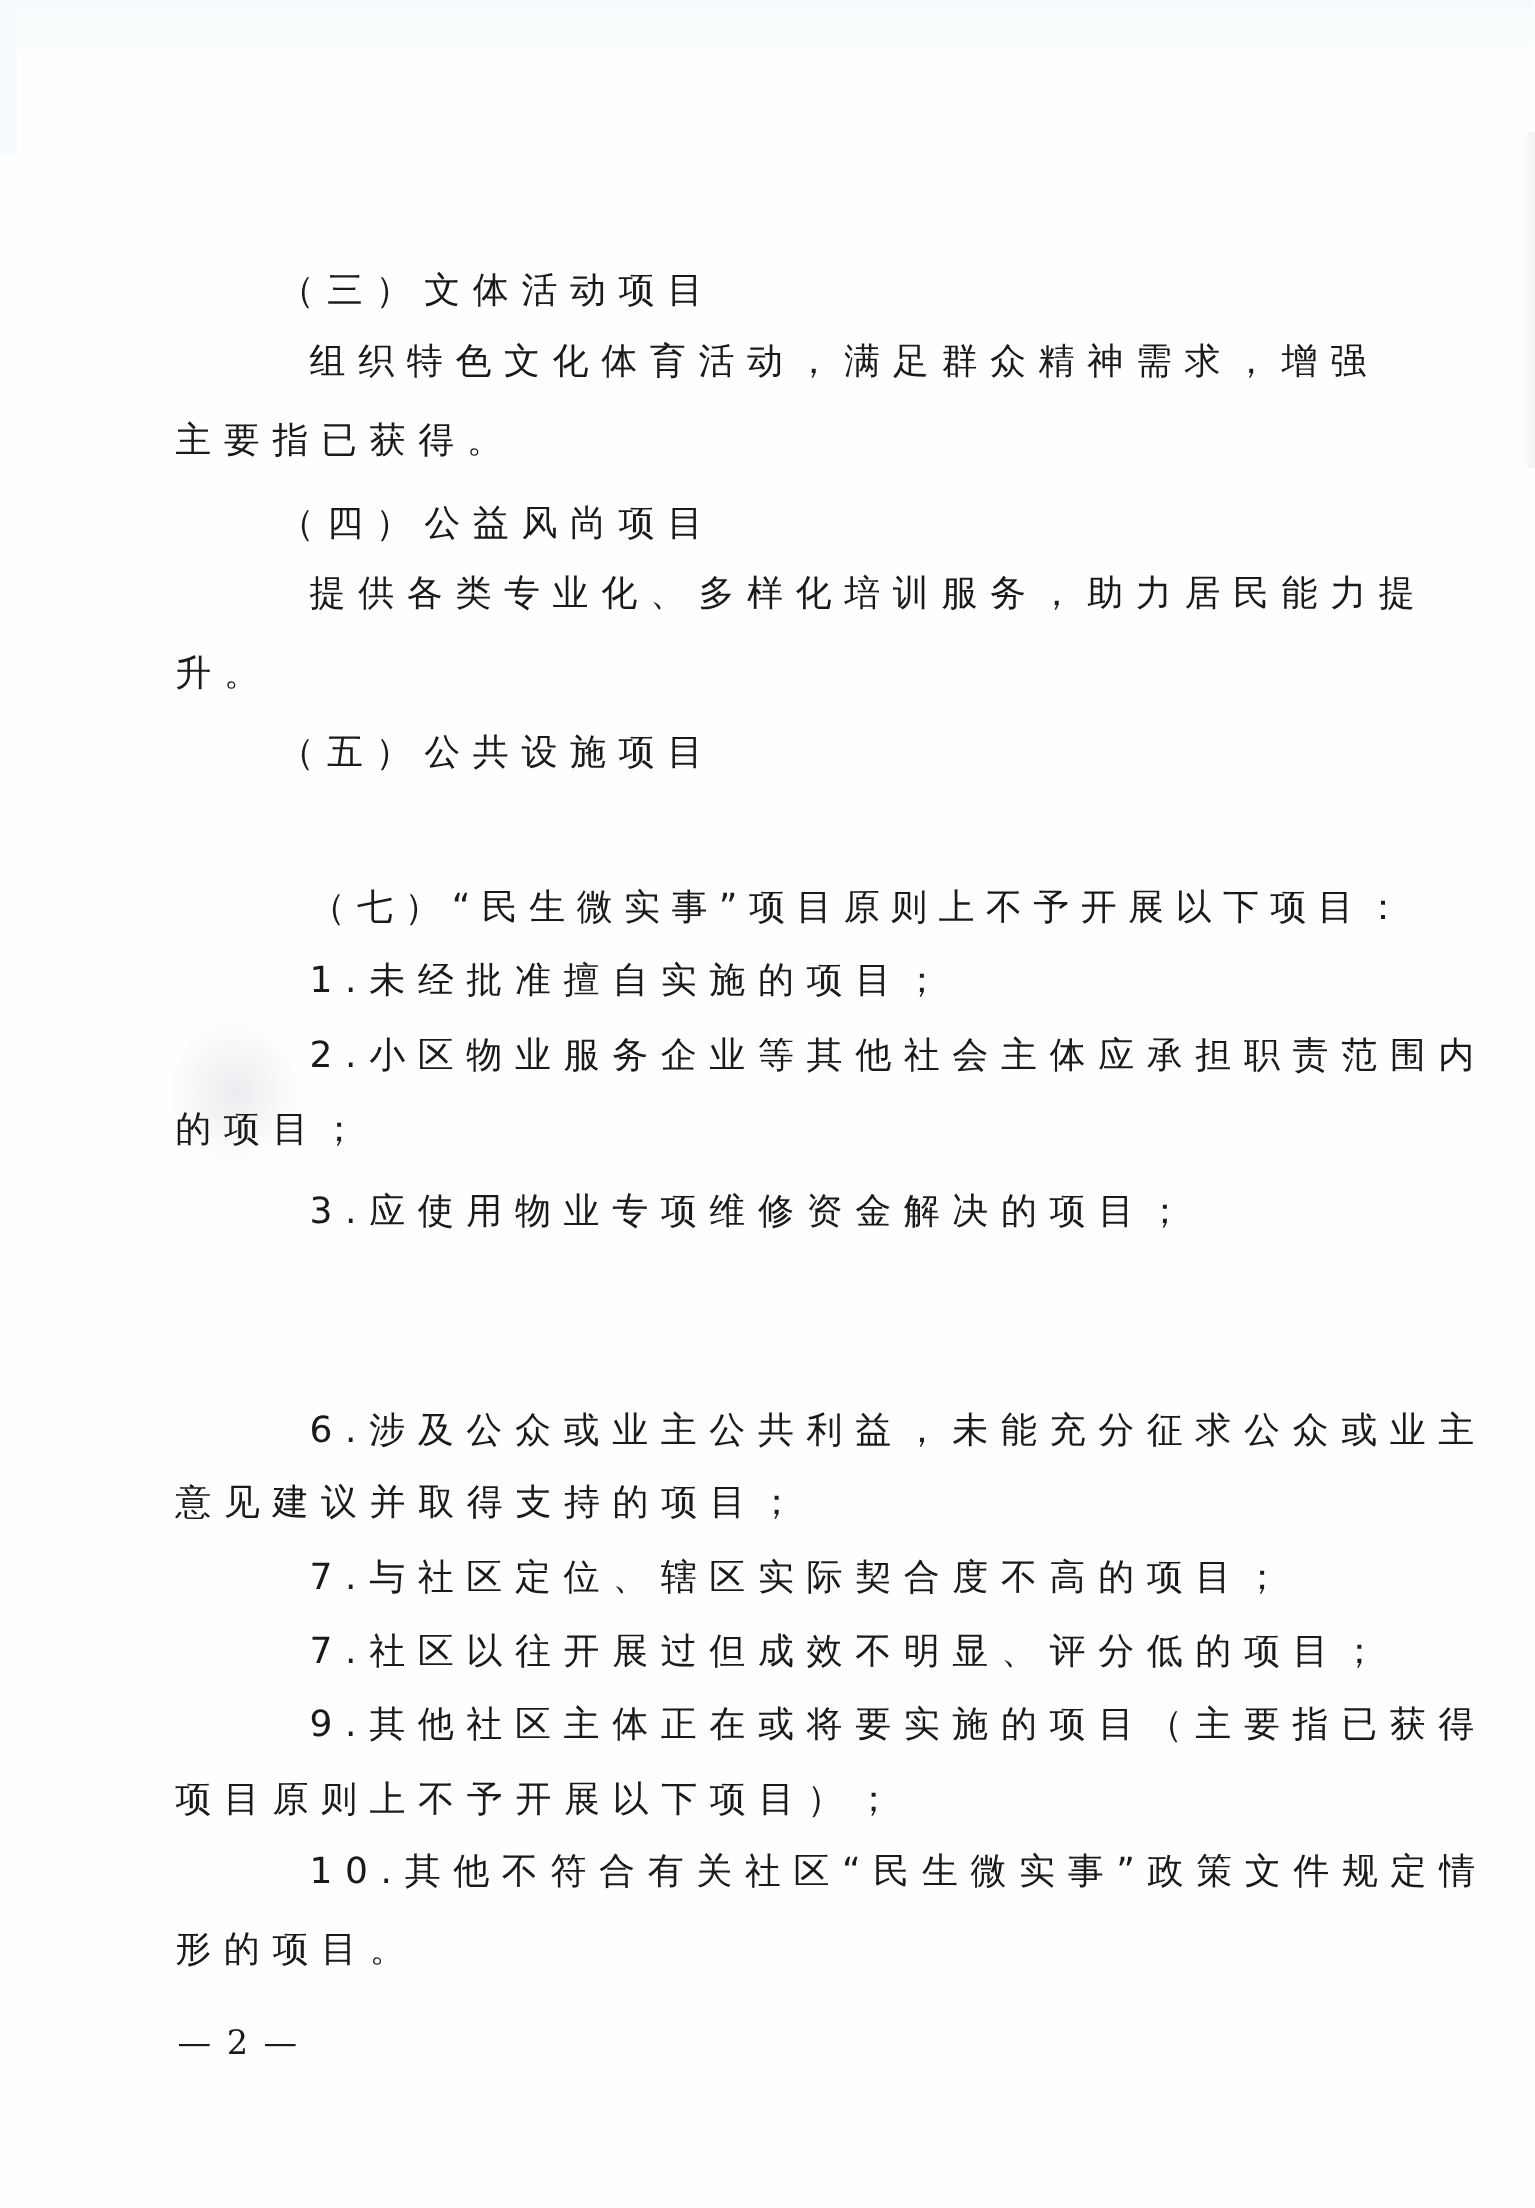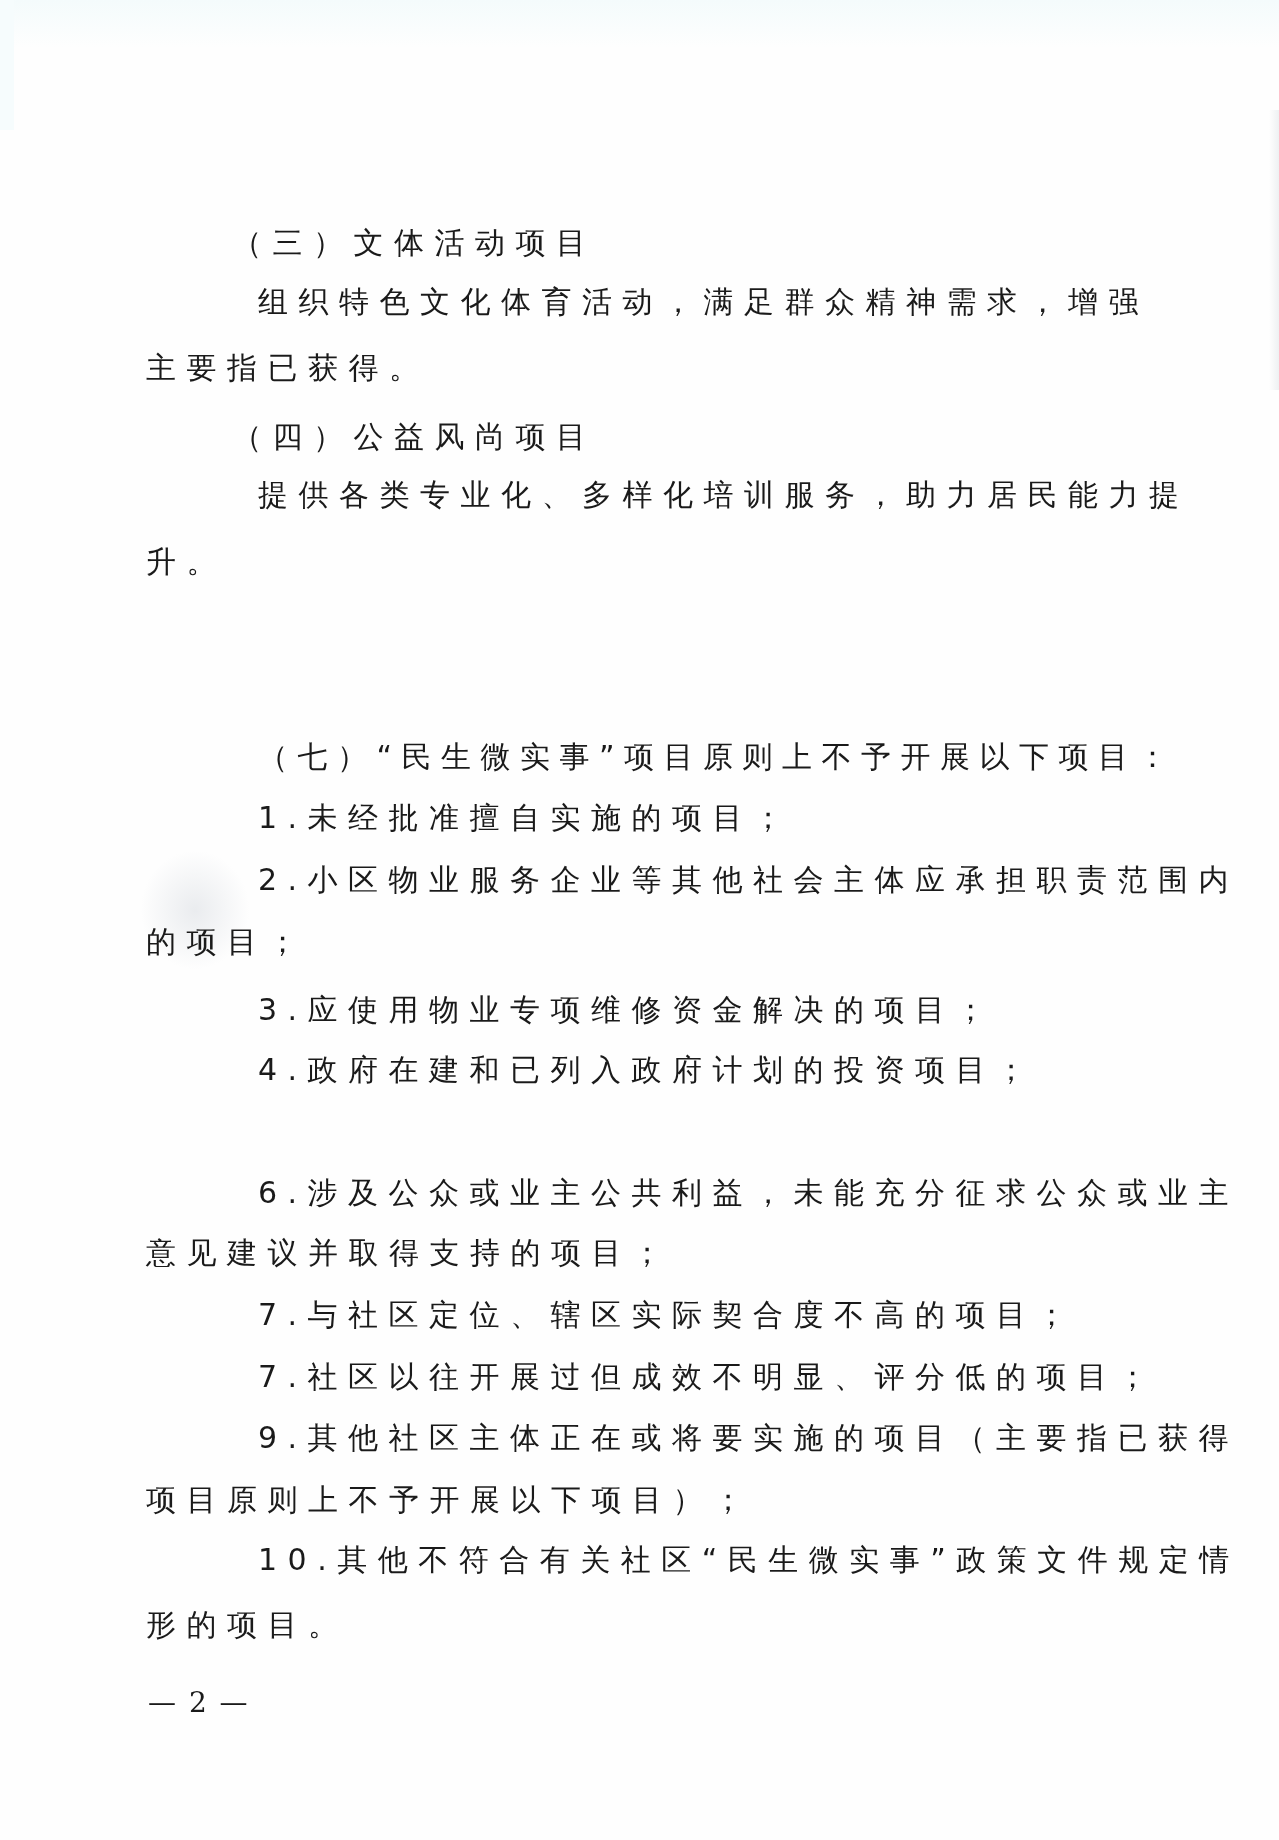--- a/index.html
+++ b/index.html
@@ -72,31 +72,31 @@
   <div class="smudge"></div>
 
   <div class="line heading" style="top:243px">（三）文体活动项目</div>
   <div class="line indent" style="top:302px">组织特色文化体育活动，满足群众精神需求，增强</div>
   <div class="line flush" style="top:368px">主要指已获得。</div>
 
   <div class="line heading" style="top:437px">（四）公益风尚项目</div>
   <div class="line indent" style="top:495px">提供各类专业化、多样化培训服务，助力居民能力提</div>
   <div class="line flush" style="top:562px">升。</div>
 
+  <div class="line heading" style="top:628px">（五）公共设施项目</div>
 
   <div class="line indent" style="top:757px; letter-spacing:9.5px">（七）“民生微实事”项目原则上不予开展以下项目：</div>
 
   <div class="line indent" style="top:818px">1.未经批准擅自实施的项目；</div>
 
   <div class="line indent" style="top:880px">2.小区物业服务企业等其他社会主体应承担职责范围内</div>
   <div class="line flush" style="top:942px">的项目；</div>
 
   <div class="line indent" style="top:1010px">3.应使用物业专项维修资金解决的项目；</div>
 
-  <div class="line indent" style="top:1070px">4.政府在建和已列入政府计划的投资项目；</div>
 
 
   <div class="line indent" style="top:1193px">6.涉及公众或业主公共利益，未能充分征求公众或业主</div>
   <div class="line flush" style="top:1253px">意见建议并取得支持的项目；</div>
 
   <div class="line indent" style="top:1315px">7.与社区定位、辖区实际契合度不高的项目；</div>
 
   <div class="line indent" style="top:1377px">7.社区以往开展过但成效不明显、评分低的项目；</div>
 
   <div class="line indent" style="top:1438px">9.其他社区主体正在或将要实施的项目（主要指已获得</div>

